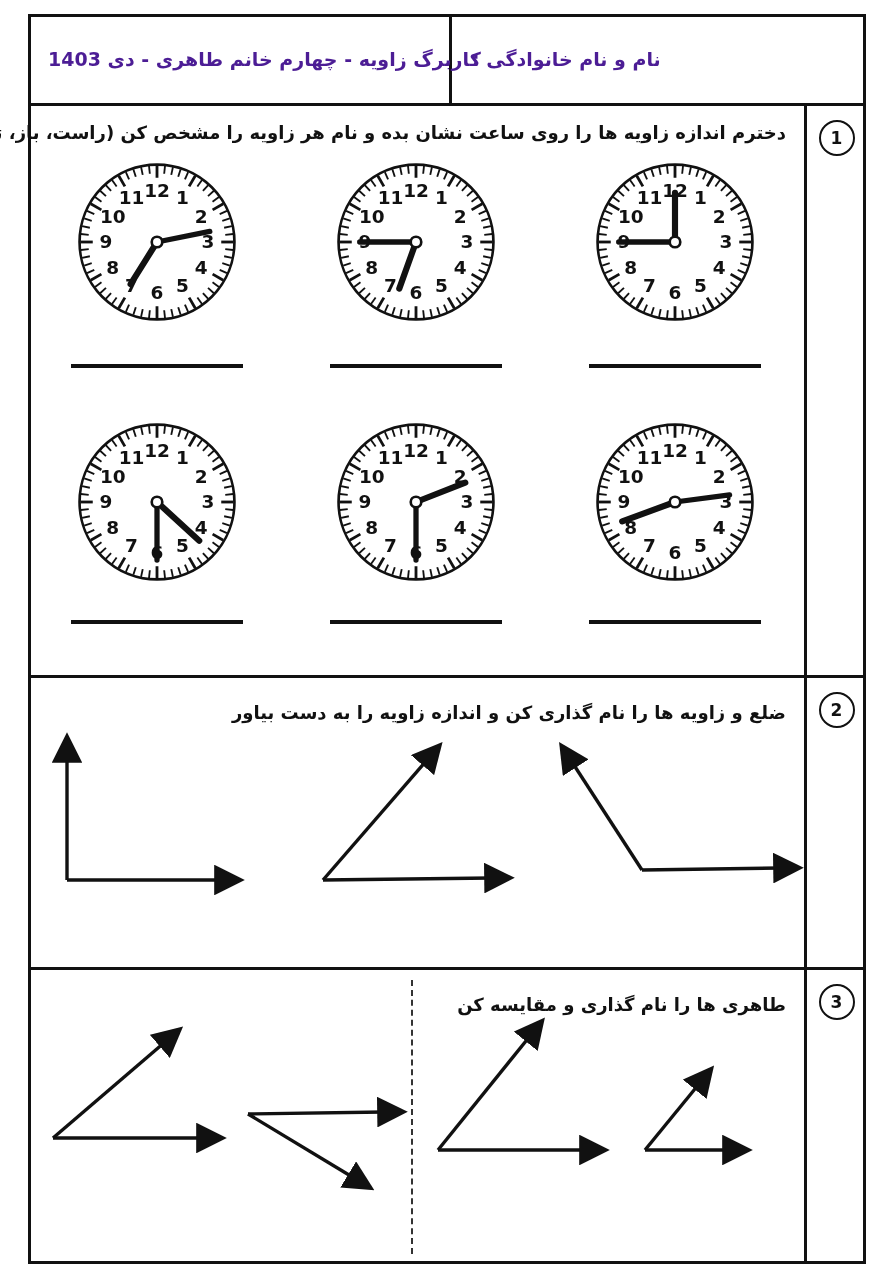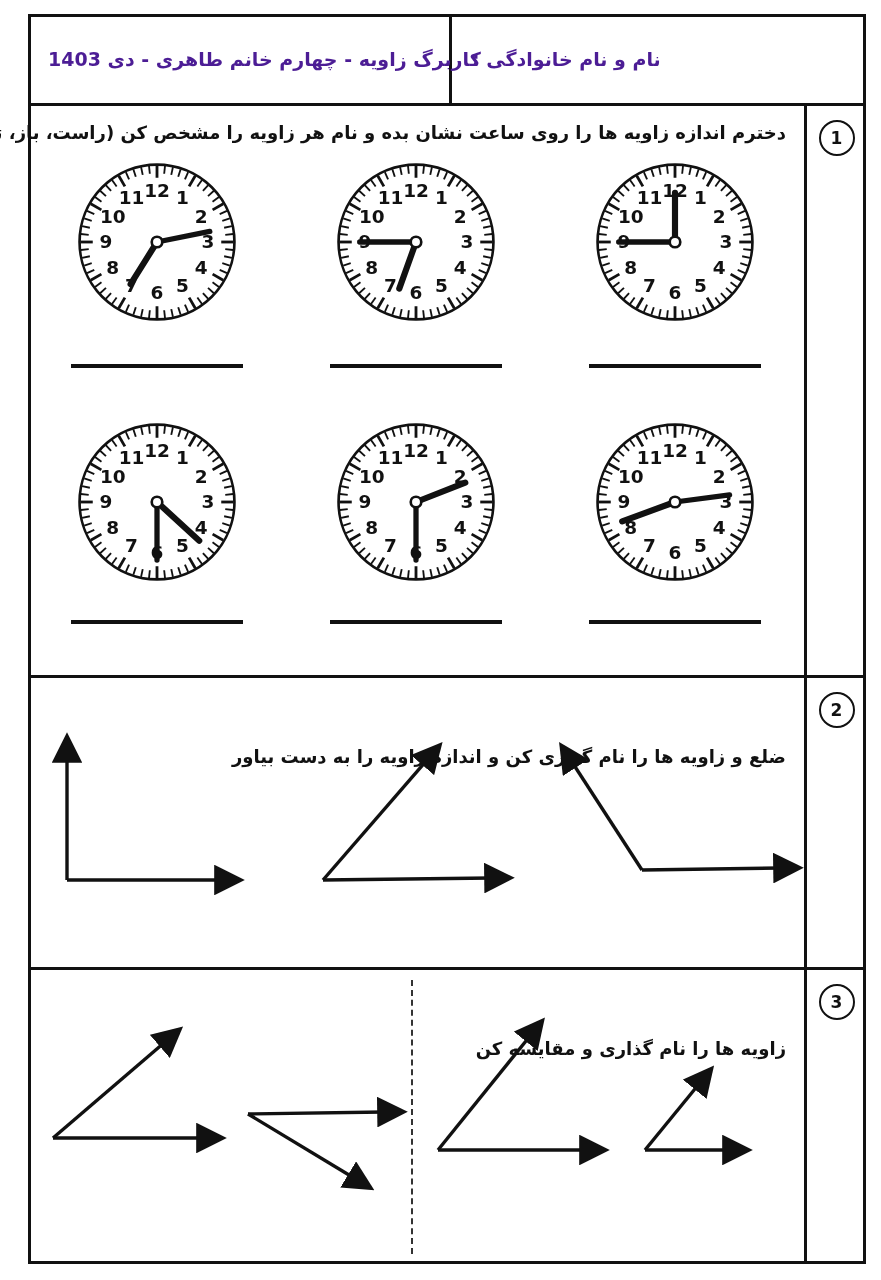--- a/index.html
+++ b/index.html
@@ -111,21 +111,21 @@
   }
   .qtext {
     direction: rtl;
     text-align: right;
     font-size: 18px;
     font-weight: bold;
     color: #111;
     padding: 16px 18px 0 18px;
     white-space: nowrap;
   }
-  #q2 .qtext, #q3 .qtext { padding-top: 24px; margin-top: 44px; }
+  #q2 .qtext, #q3 .qtext { padding-top: 24px; }
 
   
   .clock-row {
     position: absolute;
     left: 0;
     right: 0;
     display: flex;
     flex-direction: row-reverse;
     justify-content: space-around;
   }
@@ -792,21 +792,21 @@
         </div>
       </div>
     </div>
   </div>
 
   <div class="qblock" id="q3">
     <div class="qnum-col">
       <div class="qnum-badge">3</div>
     </div>
     <div class="qbody">
-      <div class="qtext">زاویه ها را نام گذاری و مقایسه کن</div>
+      <div class="qtext">طاهری ها را نام گذاری و مقایسه کن</div>
 
       <div class="divider-dashed"></div>
 
       <div class="angles-row" id="q3-angles">
 
         <div class="angle-cell" style="width:200px">
           <svg width="190" height="180" viewBox="0 0 190 180">
             <defs>
               <marker id="ah4" markerWidth="9" markerHeight="9" refX="2" refY="4.5" orient="auto" markerUnits="strokeWidth">
                 <path d="M0,0 L9,4.5 L0,9 z" fill="#111"></path>

